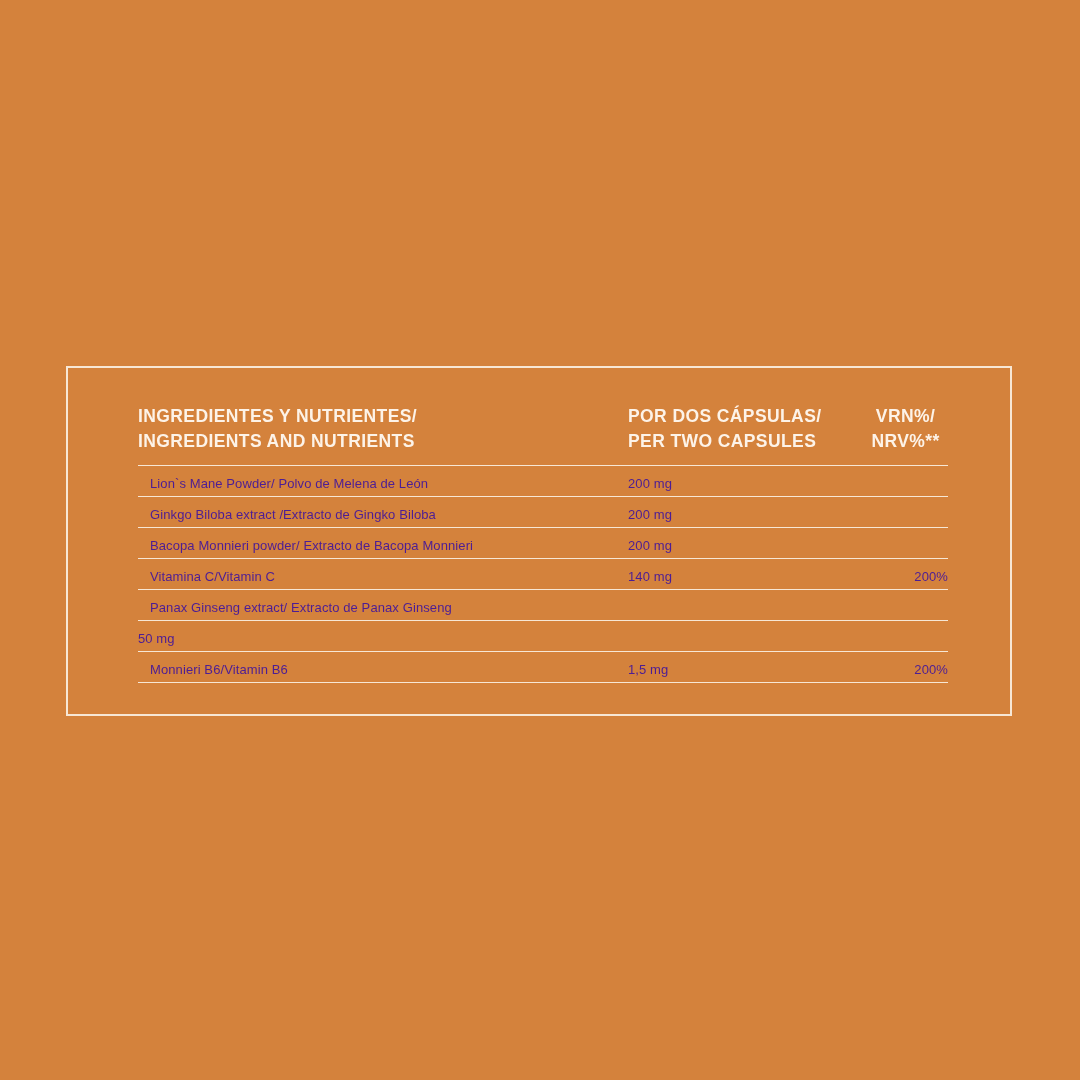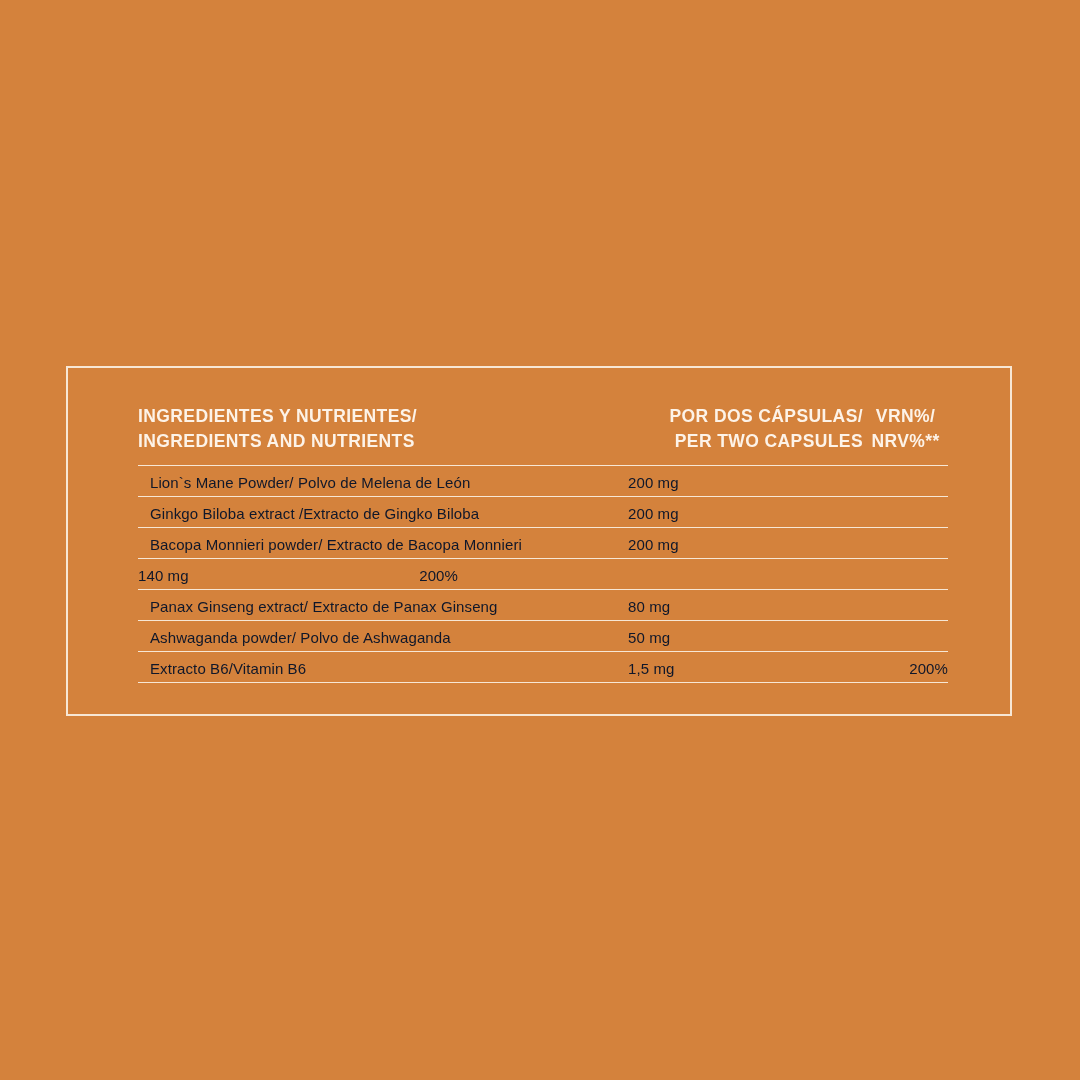--- a/index.html
+++ b/index.html
@@ -40,34 +40,34 @@
   }
   .th {
     color: #fdf3e8;
     font-size: 17.5px;
     font-weight: bold;
     letter-spacing: 0.4px;
     line-height: 1.45;
     white-space: pre-line;
   }
   .col-name { width: 490px; }
-  .col-amount { width: 235px; text-align: right; }
+  .col-amount { width: 235px; }
   .col-nrv { width: 85px; text-align: center; }
   .row {
     display: flex;
     align-items: flex-end;
     border-top: 1.5px solid #f7e7d5;
     height: 30px;
   }
   .row.last {
     border-bottom: 1.5px solid #f7e7d5;
   }
   .cell {
-    color: #0f172a;
-    font-size: 15px;
+    color: #4c1d95;
+    font-size: 13px;
     line-height: 1;
     padding-bottom: 6px;
     letter-spacing: 0.1px;
   }
   .cell.name { width: 490px; padding-left: 12px; box-sizing: border-box; }
   .cell.amount { width: 235px; }
   .cell.nrv { width: 85px; text-align: right; margin-top: 21px; }
 </style>
 </head>
 <body>
@@ -97,37 +97,36 @@
         <div class="cell nrv"></div>
       </div>
 
       <div class="row">
         <div class="cell name">Bacopa Monnieri powder/ Extracto de Bacopa Monnieri</div>
         <div class="cell amount">200 mg</div>
         <div class="cell nrv"></div>
       </div>
 
       <div class="row">
+        <div class="cell name">Vitamina C/Vitamin C</div>
         <div class="cell amount">140 mg</div>
         <div class="cell nrv">200%</div>
       </div>
 
       <div class="row">
         <div class="cell name">Panax Ginseng extract/ Extracto de Panax Ginseng</div>
-        <div class="cell amount">80 mg</div>
         <div class="cell nrv"></div>
       </div>
 
       <div class="row">
-        <div class="cell name">Ashwaganda powder/  Polvo de Ashwaganda</div>
         <div class="cell amount">50 mg</div>
         <div class="cell nrv"></div>
       </div>
 
       <div class="row last">
-        <div class="cell name">Extracto B6/Vitamin B6</div>
+        <div class="cell name">Monnieri B6/Vitamin B6</div>
         <div class="cell amount">1,5 mg</div>
         <div class="cell nrv">200%</div>
       </div>
 
     </div>
   </div>
 </div>
 
 </body></html>

